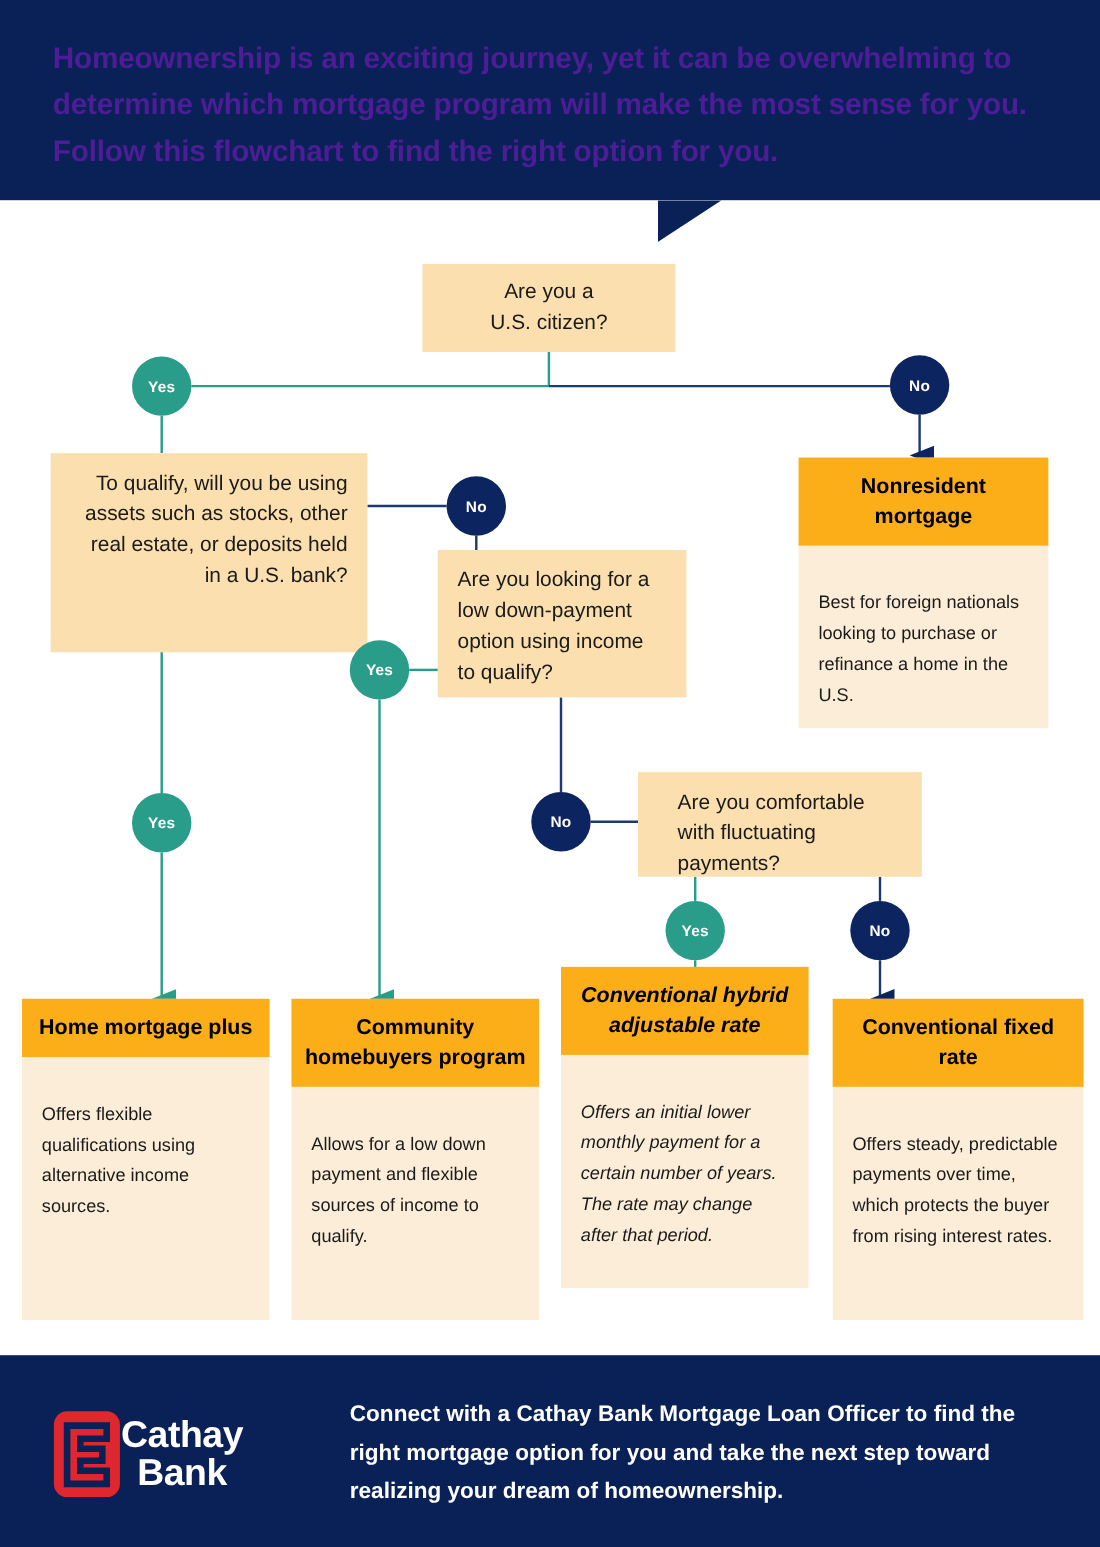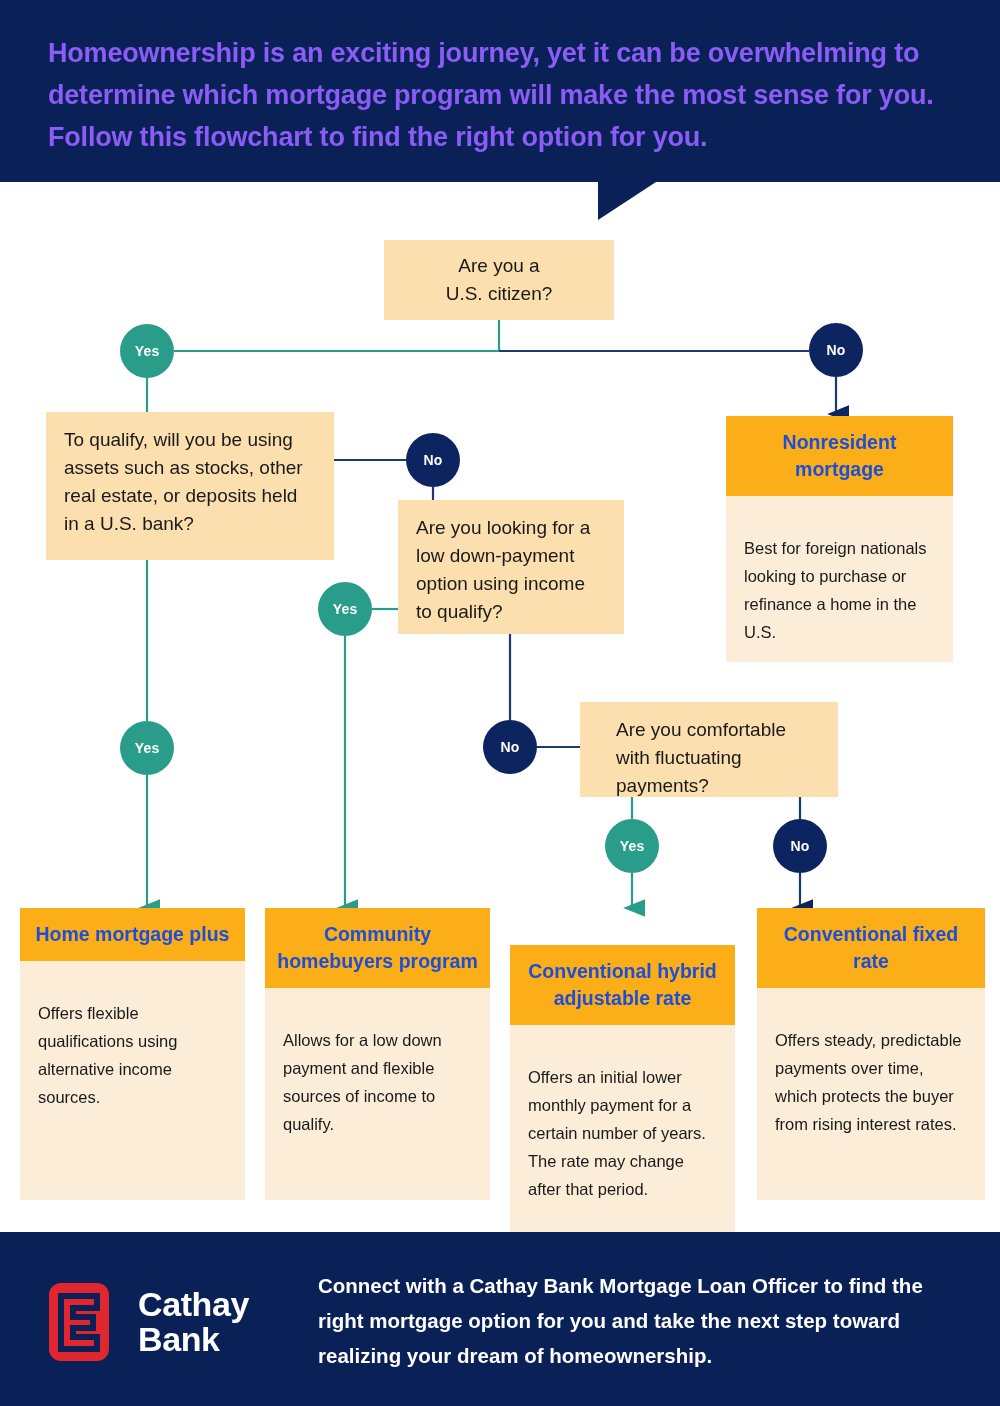--- a/index.html
+++ b/index.html
@@ -17,21 +17,21 @@
 
   
   .header-band {
     position: absolute; left: 0; top: 0;
     width: 1000px; height: 182px;
     background: #0a2158;
   }
   .header-text {
     position: absolute; left: 48px; top: 32px;
     width: 920px;
-    color: #8b5cf6;
+    color: #4c1d95;
     font-size: 27px;
     font-weight: bold;
     line-height: 42px;
     letter-spacing: -0.2px;
   }
   .header-tail {
     position: absolute; left: 598px; top: 182px;
     width: 58px; height: 38px;
     background: #0a2158;
     clip-path: polygon(0 0, 100% 0, 0 100%);
@@ -70,21 +70,21 @@
   .pill.yes { background: #2a9d8a; text-align: right; }
   .pill.no  { background: #0c2460; }
 
   
   .card {
     position: absolute;
     background: #FBEDD8;
   }
   .card-head {
     background: #FBAE17;
-    color: #1d4ed8;
+    color: #000000;
     font-size: 19.5px;
     font-weight: bold;
     line-height: 27px;
     text-align: center;
     padding: 13px 10px;
   }
   .card-body {
     color: #1a1a1a;
     font-size: 16.5px;
     line-height: 28px;
@@ -94,21 +94,21 @@
 
   
   .footer-band {
     position: absolute; left: 0; top: 1232px;
     width: 1000px; height: 174px;
     background: #0a2158;
   }
   .footer-logo {
     position: absolute; left: 48px; top: 1272px;
     width: 225px; height: 100px;
-    display: flex; align-items: center; gap: 28px;
+    display: flex; align-items: center; gap: 0; text-align: center;
   }
   .logo-mark { width: 62px; height: 80px; flex: none; }
   .logo-words {
     color: #ffffff;
     font-size: 34px;
     font-weight: bold;
     line-height: 35px;
     letter-spacing: -0.4px;
   }
   .footer-text {
@@ -179,21 +179,21 @@
 U.S. citizen?</span>
   </div>
 
   <div class="pill yes" style="left:120px; top:324px; width:54px; height:54px;">
     <span>Yes</span>
   </div>
   <div class="pill no" style="left:809px; top:323px; width:54px; height:54px;">
     <span>No</span>
   </div>
 
-  <div class="qbox" style="left:46px; top:412px; width:288px; height:148px;">
+  <div class="qbox" style="left:46px; top:412px; width:288px; height:181px;text-align:right;">
     <span>To qualify, will you be using assets such as stocks, other real estate, or deposits held in a U.S. bank?</span>
   </div>
 
   <div class="pill no" style="left:406px; top:433px; width:54px; height:54px;">
     <span>No</span>
   </div>
 
   <div class="qbox" style="left:398px; top:500px; width:226px; height:134px;">
     <span>Are you looking for a low down-payment option using income to qualify?</span>
   </div>
@@ -229,21 +229,21 @@
   <div class="card" style="left:20px; top:908px; width:225px; height:292px;">
     <div class="card-head">Home mortgage plus</div>
     <div class="card-body">Offers flexible qualifications using alternative income sources.</div>
   </div>
 
   <div class="card" style="left:265px; top:908px; width:225px; height:292px;">
     <div class="card-head">Community homebuyers program</div>
     <div class="card-body">Allows for a low down payment and flexible sources of income to qualify.</div>
   </div>
 
-  <div class="card" style="left:510px; top:945px; width:225px; height:292px;">
+  <div class="card" style="left:510px; top:879px; width:225px; height:292px;font-style:italic;">
     <div class="card-head">Conventional hybrid adjustable rate</div>
     <div class="card-body">Offers an initial lower monthly payment for a certain number of years. The rate may change after that period.</div>
   </div>
 
   <div class="card" style="left:757px; top:908px; width:228px; height:292px;">
     <div class="card-head">Conventional fixed rate</div>
     <div class="card-body">Offers steady, predictable payments over time, which protects the buyer from rising interest rates.</div>
   </div>
 
   <div class="footer-band"></div>

